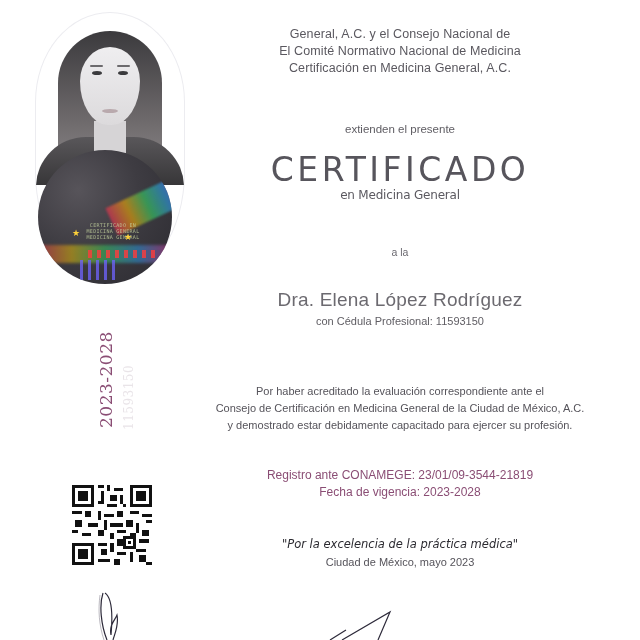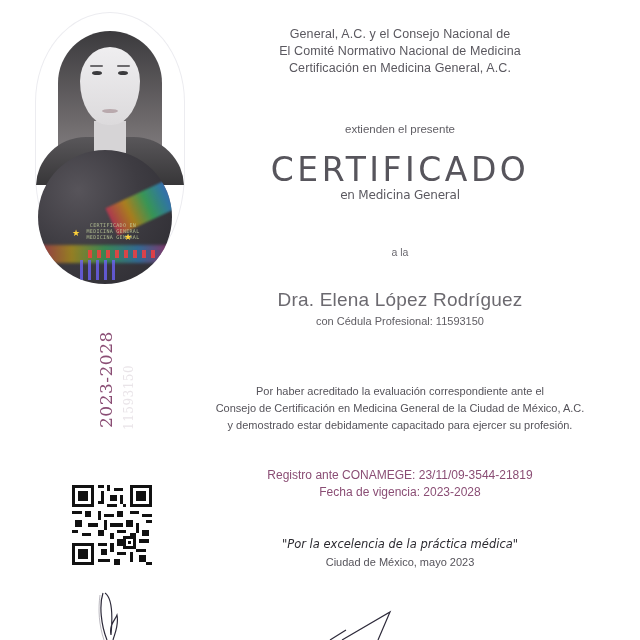--- a/index.html
+++ b/index.html
@@ -277,20 +277,20 @@
   <div class="center name">Dra. Elena López Rodríguez</div>
   <div class="center cedula">con Cédula Profesional: 11593150</div>
 
   <div class="center body-text">
     <div>Por haber acreditado la evaluación correspondiente ante el</div>
     <div>Consejo de Certificación en Medicina General de la Ciudad de México, A.C.</div>
     <div>y demostrado estar debidamente capacitado para ejercer su profesión.</div>
   </div>
 
   <div class="center registro">
-    <div>Registro ante CONAMEGE: 23/11/09-3544-21819</div>
+    <div>Registro ante CONAMEGE: 23/01/09-3544-21819</div>
     <div>Fecha de vigencia: 2023-2028</div>
   </div>
 
   <div class="center motto">"Por la excelencia de la práctica médica"</div>
   <div class="center place-date">Ciudad de México, mayo 2023</div>
 
 </div>
 
 </body></html>

